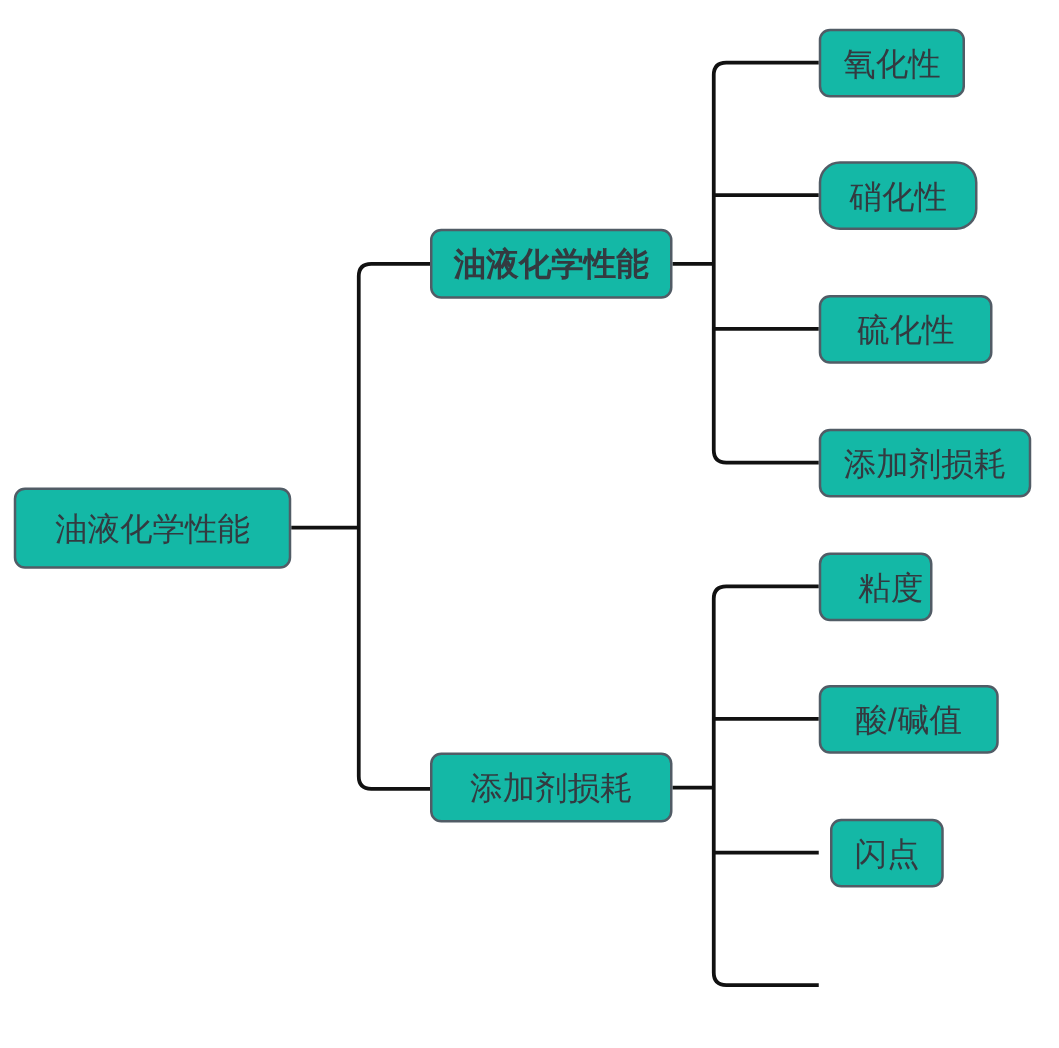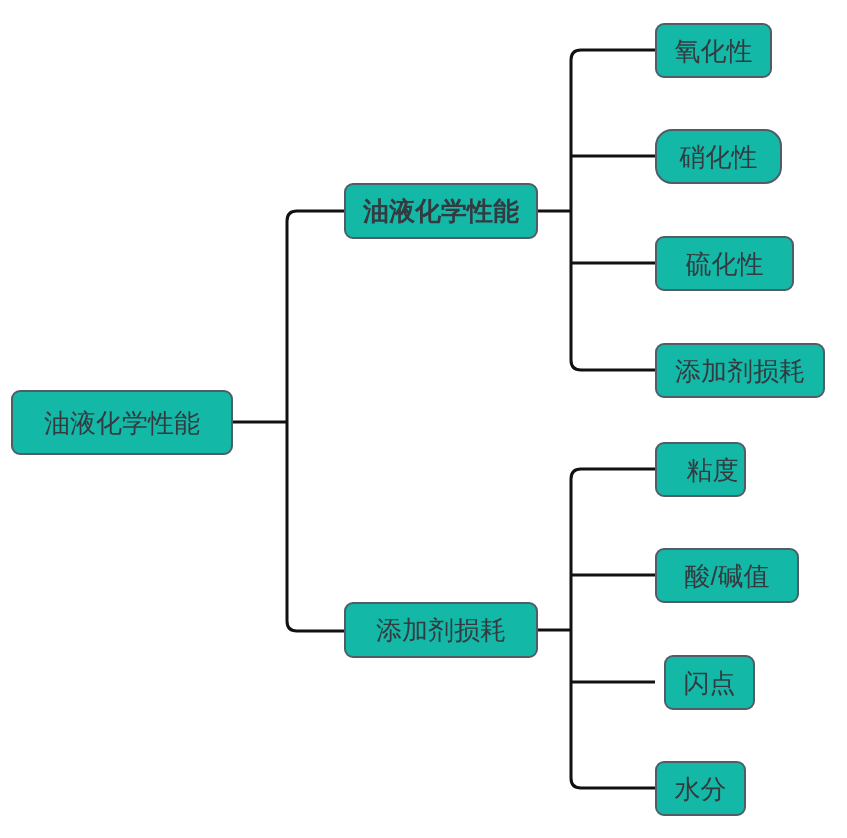--- a/index.html
+++ b/index.html
@@ -103,17 +103,14 @@
 
   <div class="node n-visc">
     <span>粘度</span>
   </div>
   <div class="node n-acid">
     <span>酸/碱值</span>
   </div>
   <div class="node n-flash">
     <span>闪点</span>
   </div>
-  <div class="node n-water">
-    <span>水分</span>
-  </div>
 
 </div>
 
 </body></html>

